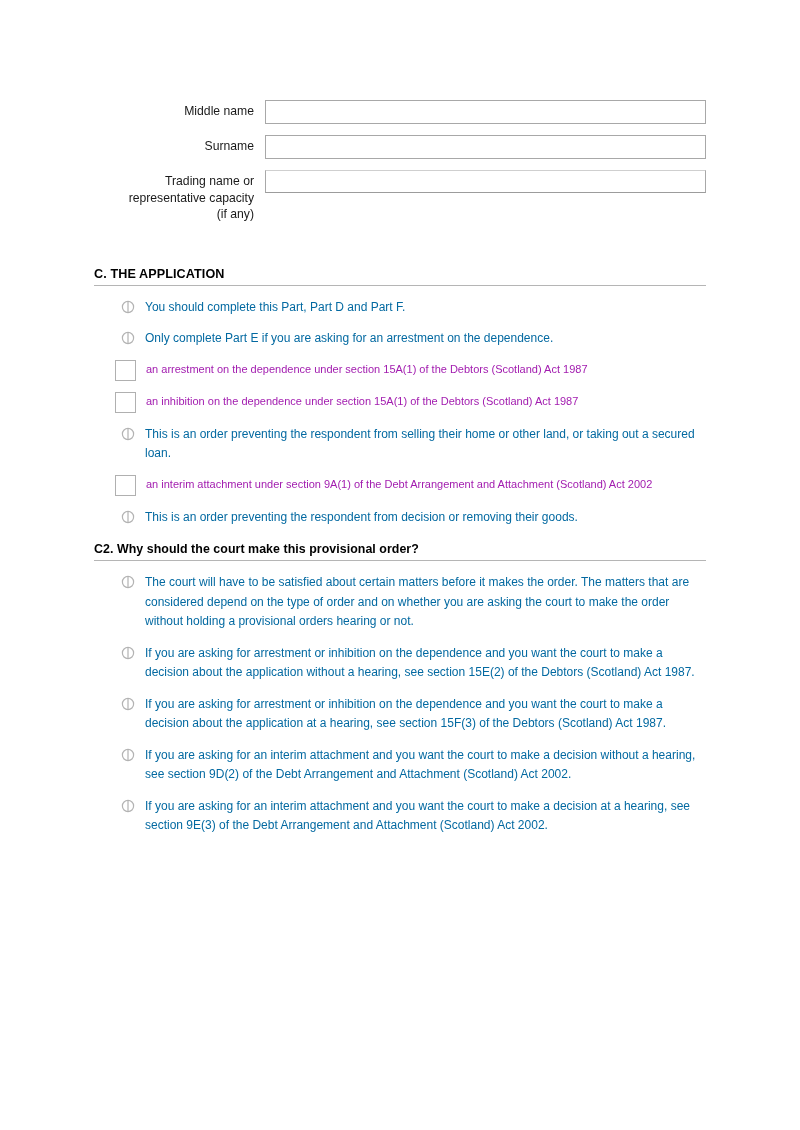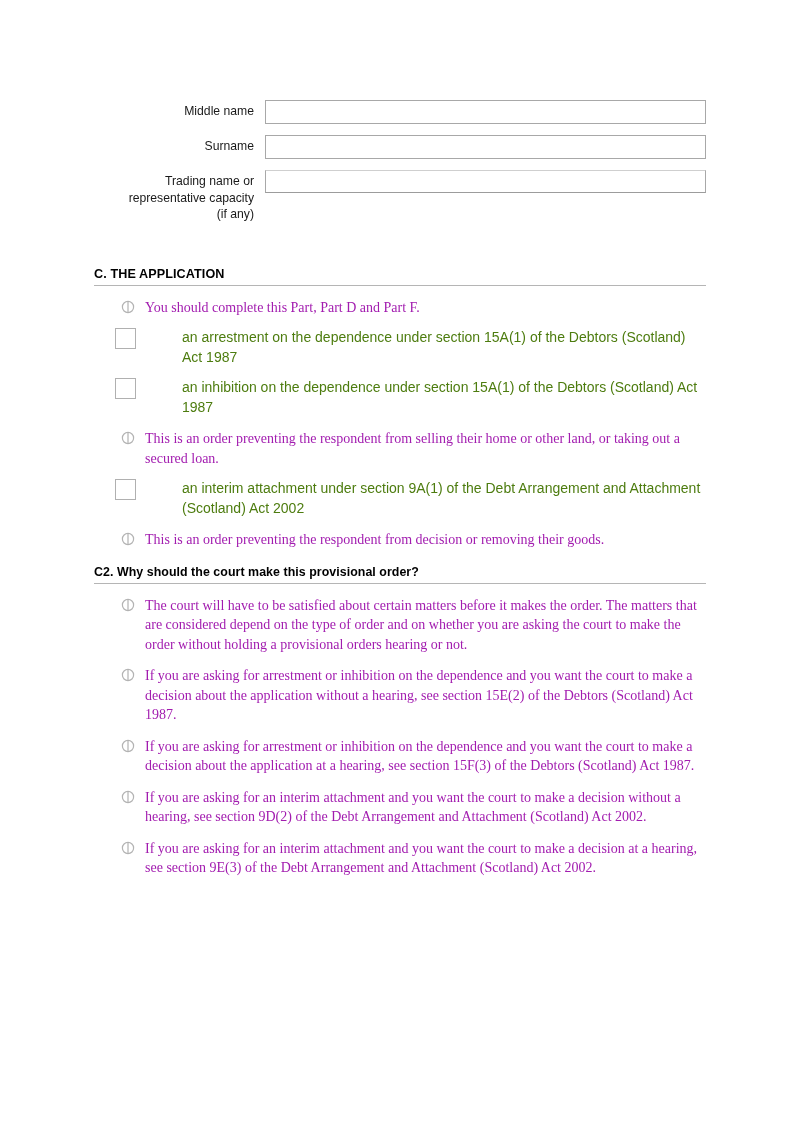--- a/index.html
+++ b/index.html
@@ -96,25 +96,24 @@
   .note-icon {
     flex: 0 0 14px;
     width: 14px;
     height: 15px;
     margin-right: 10px;
     position: relative;
     top: 2px;
   }
   .note-icon svg { display: block; }
   .note-text {
-    font-size: 14px;
+    font-size: 12px;
     line-height: 19.5px;
-    color: #a21caf;
+    color: #0369a1;
     flex: 1 1 auto;
-    font-family: Liberation Serif, serif;
   }
 
   
   .cb-row {
     display: flex;
     align-items: flex-start;
     margin-top: 11px;
     padding-left: 21px;
   }
   .cb-box {
@@ -122,25 +121,24 @@
     width: 21px;
     height: 21px;
     border: 1px solid #b0b0b0;
     background: #ffffff;
     box-sizing: border-box;
     margin-right: 10px;
     position: relative;
     top: 0px;
   }
   .cb-label {
-    font-size: 14px;
+    font-size: 11px;
     line-height: 19.5px;
-    color: #4d7c0f;
+    color: #a21caf;
     flex: 1 1 auto;
-    margin-left: 36px;
   }
 </style>
 </head>
 <body>
 
 <div class="page">
   <div class="content">
 
     <div class="field-block">
 
@@ -168,20 +166,29 @@
     <div class="note">
       <span class="note-icon">
         <svg width="14" height="14" viewBox="0 0 14 14">
           <circle cx="7" cy="7" r="5.6" fill="none" stroke="#b3b3b3" stroke-width="1.2"></circle>
           <line x1="7" y1="1.6" x2="7" y2="12.4" stroke="#b3b3b3" stroke-width="1.2"></line>
         </svg>
       </span>
       <span class="note-text">You should complete this Part, Part D and Part F.</span>
     </div>
 
+    <div class="note">
+      <span class="note-icon">
+        <svg width="14" height="14" viewBox="0 0 14 14">
+          <circle cx="7" cy="7" r="5.6" fill="none" stroke="#b3b3b3" stroke-width="1.2"></circle>
+          <line x1="7" y1="1.6" x2="7" y2="12.4" stroke="#b3b3b3" stroke-width="1.2"></line>
+        </svg>
+      </span>
+      <span class="note-text">Only complete Part E if you are asking for an arrestment on the dependence.</span>
+    </div>
 
 
     <div class="cb-row">
       <span class="cb-box"></span>
       <span class="cb-label">an arrestment on the dependence under section 15A(1) of the Debtors (Scotland) Act 1987</span>
     </div>
 
 
     <div class="cb-row">
       <span class="cb-box"></span>

